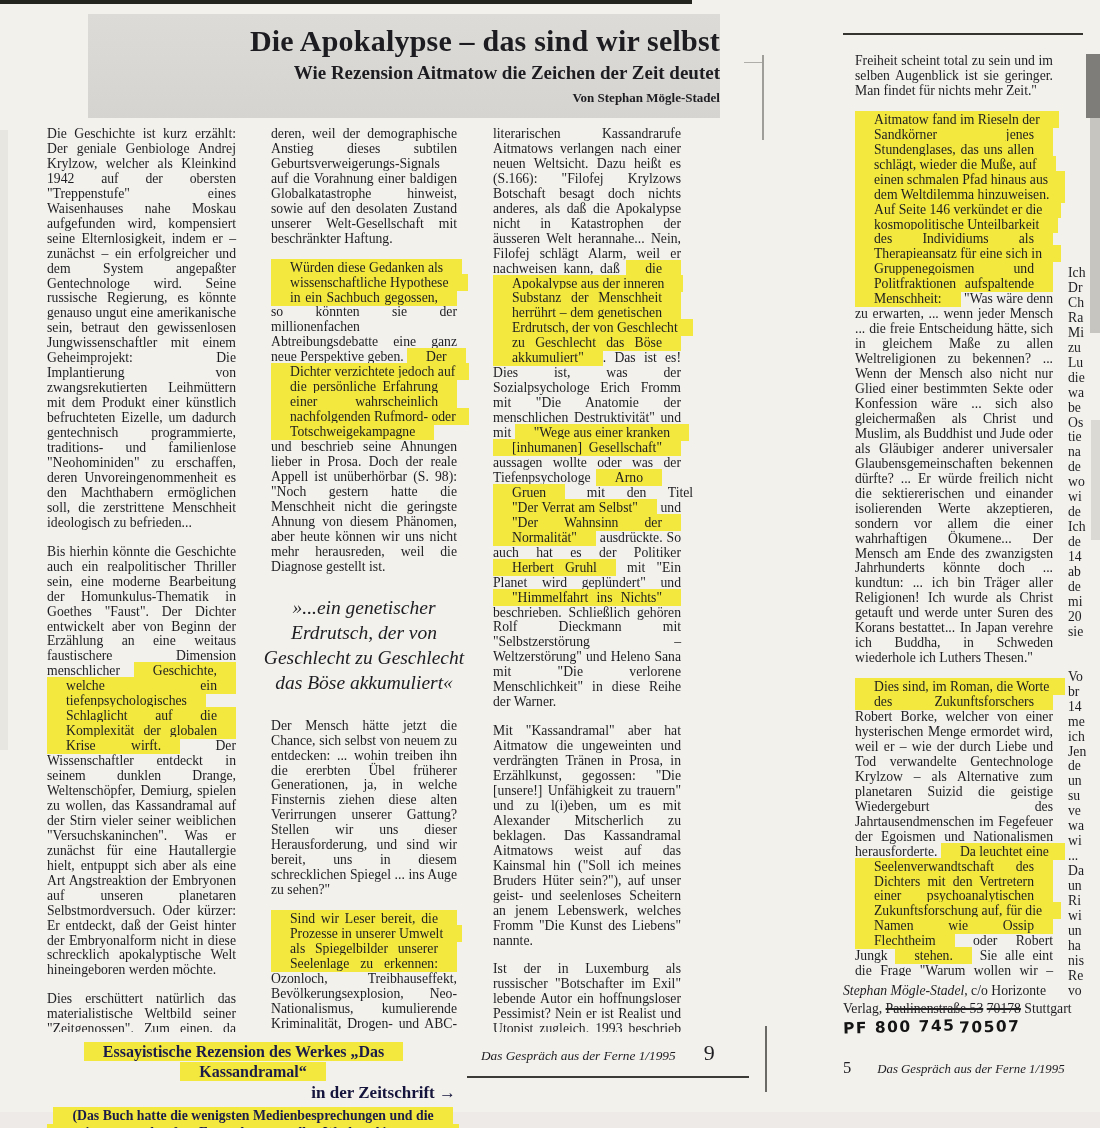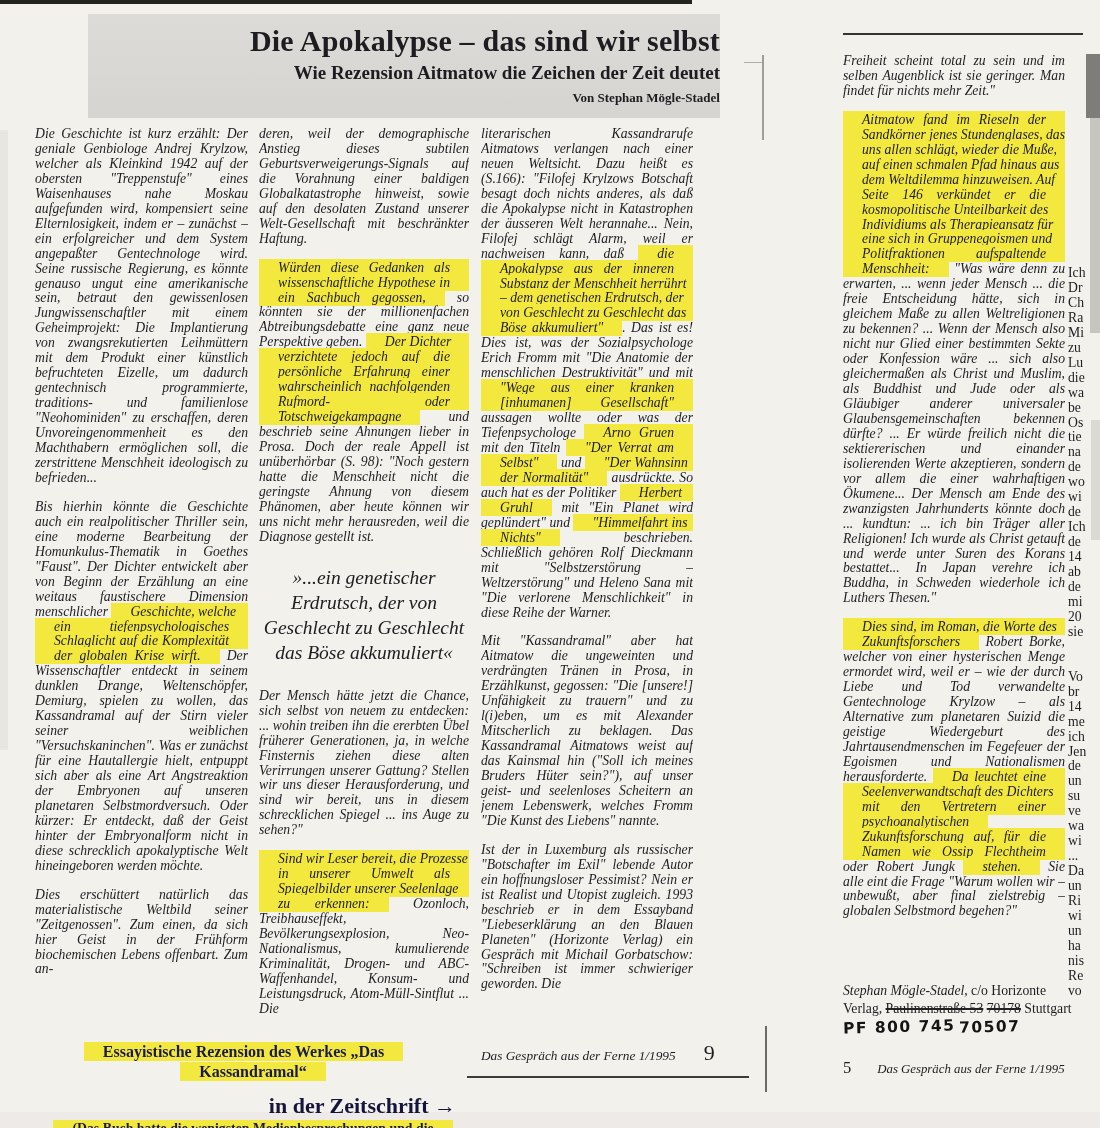--- a/index.html
+++ b/index.html
@@ -41,21 +41,21 @@
 
   
   .col {
     position:absolute; top:127px; height:905px; overflow:hidden;
     font-size:13.7px; line-height:14.95px; text-align:justify;
   }
   .col1 { left:35px;  width:213px; }
   .col2 { left:259px; width:210px; }
   .col3 { left:481px; width:212px; }
   .colR { left:843px; top:54px; width:222px; height:922px; }
-  .col p { margin:0 0 14px;font-style:italic; }
+  .col p { margin:0 12px 14px; }
   .pull-quote {
     margin:20px 4px 24px; font-size:19.5px; line-height:25px;
     font-style:italic; font-weight:500; text-align:center;
   }
   .hl { background:#f3e93e; padding:1px 19px; box-decoration-break:clone; -webkit-box-decoration-break:clone; }
   .strike { text-decoration:line-through; text-decoration-thickness:2.2px; text-decoration-color:#222; }
   .it { font-style:italic; }
   .hw {
     font-family:"DejaVu Sans", sans-serif; font-weight:700; font-size:15.5px;
     letter-spacing:1.5px; display:inline-block; transform:rotate(-1.5deg); color:#141414;
@@ -74,21 +74,21 @@
   }
   .footer-right .pagenum { font-size:16.5px; }
   .footer-right .journal { font-style:italic; font-size:12.8px; margin-left:26px; }
 
   
   .annotation {
     position:absolute; left:38px; top:1042px; width:430px; z-index:3;
     text-align:center; color:#1b1b4a; font-weight:700;
   }
   .ann-line1 { font-size:16px; line-height:20px; }
-  .ann-line2 { font-size:22px; line-height:20px; text-align:right; padding-right:12px; margin-top:14px; color:#14143c; }
+  .ann-line2 { font-size:17px; line-height:20px; text-align:right; padding-right:12px; margin-top:1px; color:#14143c; }
   .ann-line3 { font-size:13.8px; line-height:17px; margin-top:4px; }
 
   
   .signature {
     position:absolute; left:843px; top:982px; width:230px;
     font-size:13.7px; line-height:18px; text-align:left;
   }
 
   
   .edge-col {

